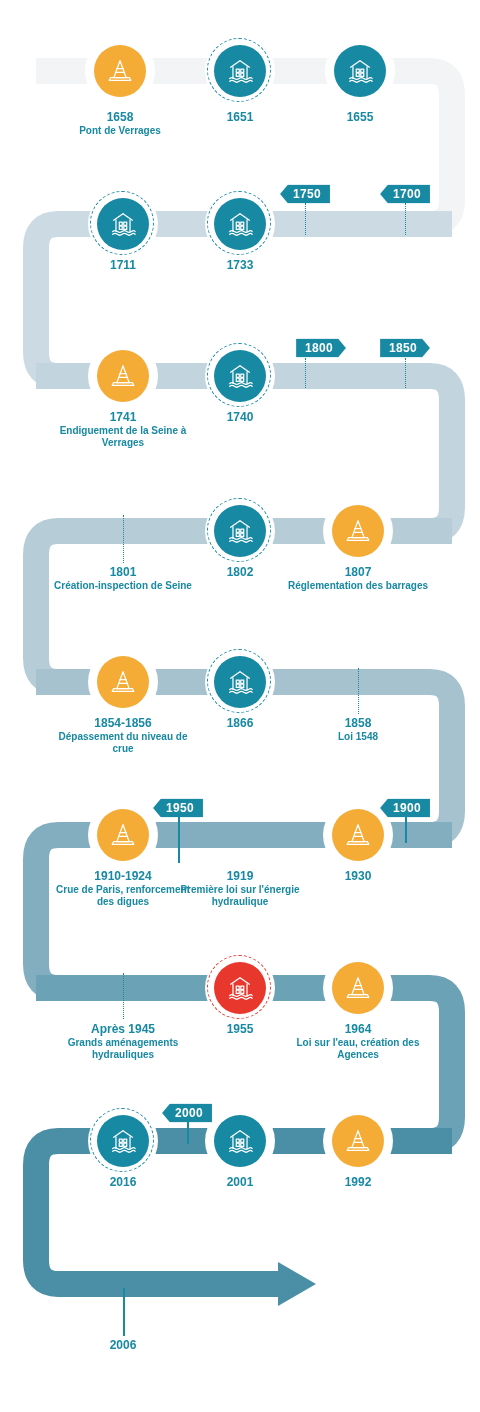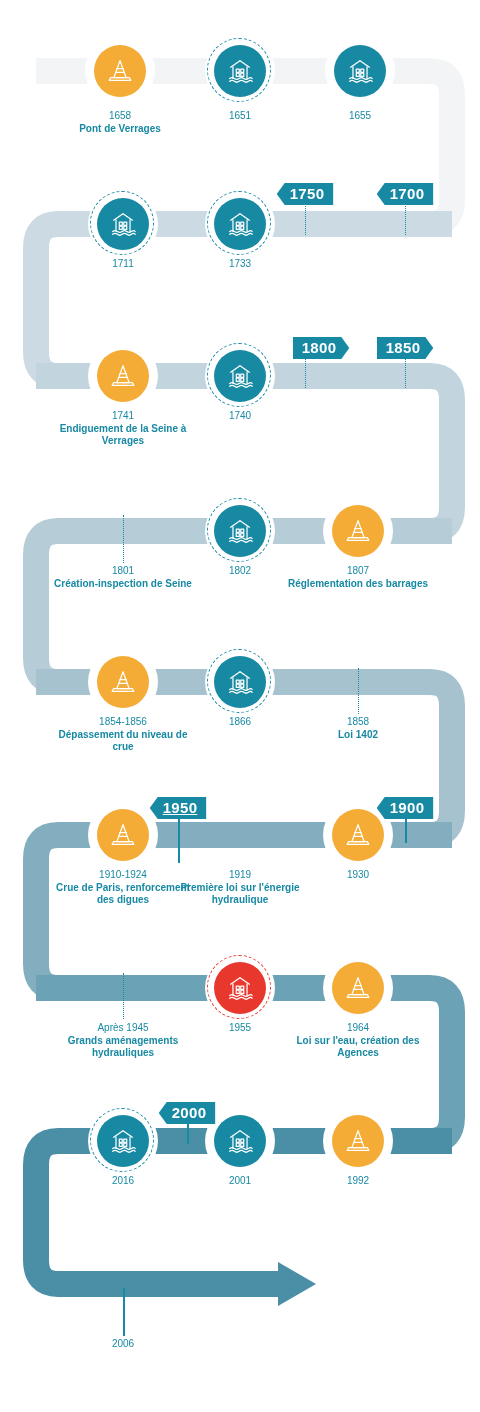--- a/index.html
+++ b/index.html
@@ -37,21 +37,21 @@
     pointer-events:none;
   }
   .node.red.dashed::after{border-color:#e8382d;}
   .node .disc svg{display:block;}
 
   .badge{
     position:absolute;
     transform:translate(-50%,-50%);
     background:#1789a3;
     color:#ffffff;
-    font-size:15px;font-weight:bold;
+    font-size:12px;font-weight:bold;
     letter-spacing:.3px;
     padding:3px 9px 4px 9px;
     z-index:8;
     white-space:nowrap;
     line-height:1;
   }
   .badge.left-point{clip-path:polygon(0% 50%,8px 0%,100% 0%,100% 100%,8px 100%);padding-left:13px;}
   .badge.right-point{clip-path:polygon(0% 0%,calc(100% - 8px) 0%,100% 50%,calc(100% - 8px) 100%,0% 100%);padding-right:13px;}
 
   .stem{
@@ -65,21 +65,21 @@
     position:absolute;
     transform:translateX(-50%);
     text-align:center;
     z-index:7;
     width:150px;
     line-height:1.18;
   }
   .label .yr{
     display:block;
     color:#1789a3;
-    font-size:10px;font-weight:normal;
+    font-size:12px;font-weight:bold;
     white-space:nowrap;
   }
   .label .txt{
     display:block;
     color:#1789a3;
     font-size:10px;font-weight:bold;
     margin-top:1px;
   }
 </style>
 </head>
@@ -371,21 +371,21 @@
             </g>
           </svg>
         </div>
       </div>
     </div>
   <div id="badges-layer">
       <div class="badge left-point" style="left: 305px; top: 194px;">1750</div>
       <div class="badge left-point" style="left: 405px; top: 194px;">1700</div>
       <div class="badge right-point" style="left: 305px; top: 348px; margin-left: 16px;">1800</div>
       <div class="badge right-point" style="left: 405px; top: 348px;">1850</div>
-      <div class="badge left-point" style="left: 178px; top: 808px; text-decoration: underline;">1950</div>
+      <div class="badge left-point" style="left: 178px; top: 808px;">1950</div>
       <div class="badge left-point" style="left: 405px; top: 808px;">1900</div>
       <div class="badge left-point" style="left: 187px; top: 1113px;">2000</div>
     </div>
   <div id="labels-layer">
       <div class="label" style="left: 120px; top: 110px; width: 150px;">
         <span class="yr">1658</span>
         <span class="txt">Pont de Verrages</span>
       </div>
       <div class="label" style="left: 240px; top: 110px; width: 110px;">
         <span class="yr">1651</span>
@@ -419,21 +419,21 @@
       </div>
       <div class="label" style="left: 123px; top: 716px; width: 150px;">
         <span class="yr">1854-1856</span>
         <span class="txt">Dépassement du niveau de crue</span>
       </div>
       <div class="label" style="left: 240px; top: 716px; width: 110px;">
         <span class="yr">1866</span>
       </div>
       <div class="label" style="left: 358px; top: 716px; width: 110px;">
         <span class="yr">1858</span>
-        <span class="txt">Loi 1402</span>
+        <span class="txt">Loi 1548</span>
       </div>
       <div class="label" style="left: 123px; top: 869px; width: 150px;">
         <span class="yr">1910-1924</span>
         <span class="txt">Crue de Paris, renforcement des digues</span>
       </div>
       <div class="label" style="left: 240px; top: 869px; width: 130px;">
         <span class="yr">1919</span>
         <span class="txt">Première loi sur l'énergie hydraulique</span>
       </div>
       <div class="label" style="left: 358px; top: 869px; width: 150px;">

